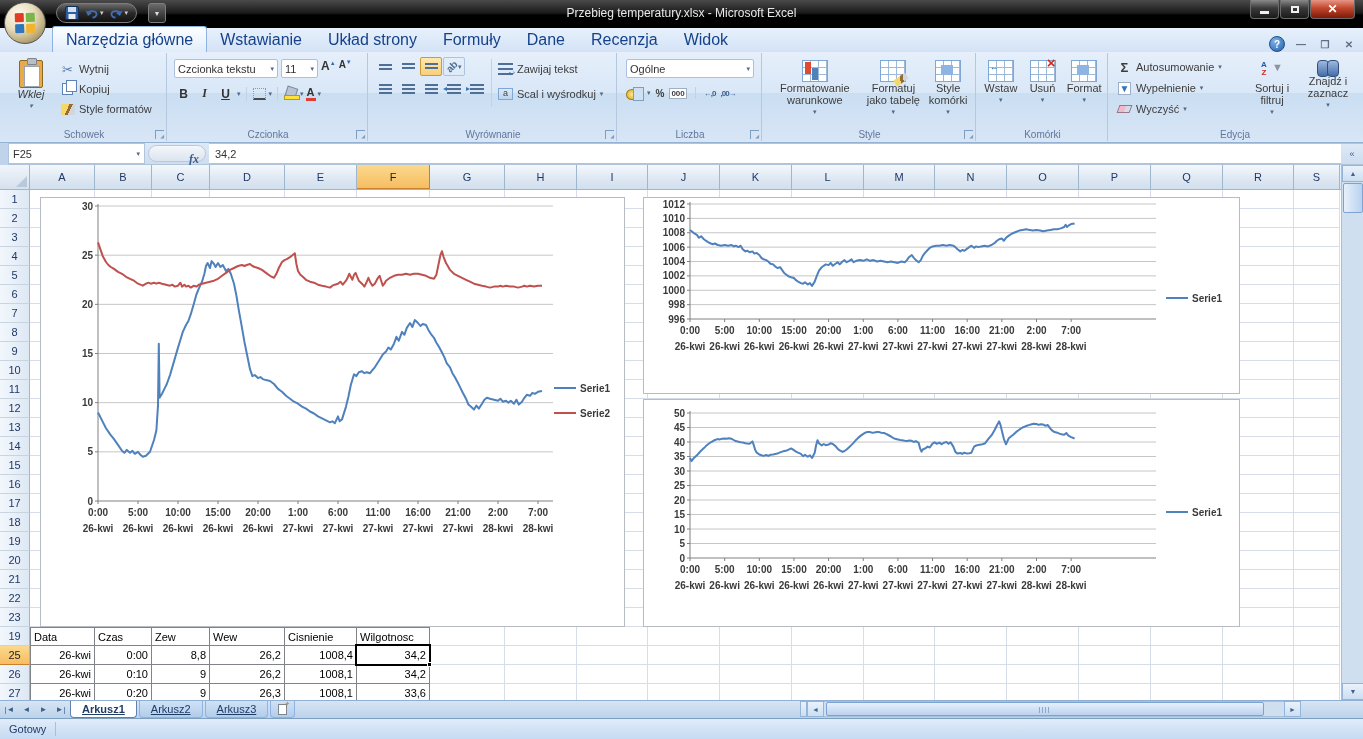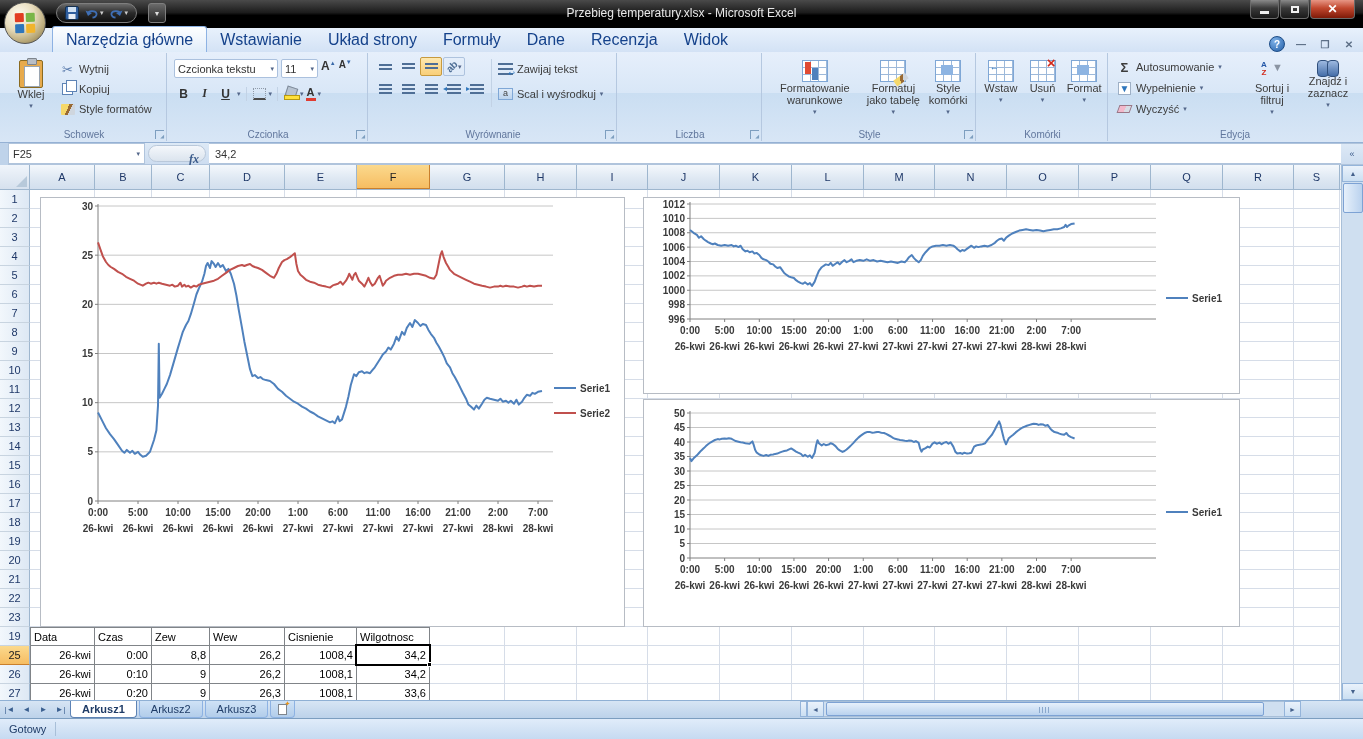--- a/index.html
+++ b/index.html
@@ -181,21 +181,21 @@
   .vscroll .down { position:absolute; bottom:0; }
   .ribbon-chevron { position:absolute; left:1341px; top:144px; width:22px; height:20px; display:flex; align-items:center; justify-content:center;
     color:#3c5c8c; font-size:9px; background:linear-gradient(#dde9f6,#cdddf0); }
 
   
   .tabbar { position:absolute; left:0; top:700px; width:1363px; height:18px;
     background:linear-gradient(#d7e5f4,#bcd2ea); border-top:1px solid #8fb0d4; display:flex; align-items:stretch; }
   .tnav { display:flex; align-items:center; padding:0 3px; gap:4px; color:#3a5f8f; font-size:8px; }
   .tnav span { width:13px; text-align:center; }
   .sheet-tab { display:flex; align-items:center; padding:0 11px; font-size:11px; color:#1f3c67;
-    background:linear-gradient(#cfe2f6,#b2cdea); border:1px solid #8db2e3; border-top:none; border-radius:0 0 4px 4px; margin-right:2px; }
+    background:linear-gradient(#cfe2f6,#b2cdea); border:1px solid #8db2e3; border-top:none; border-radius:0 0 4px 4px; margin-right:2px;text-decoration:underline; }
   .sheet-tab.active { background:#fff; font-weight:bold; border-color:#5d83b5; }
   .ins-tab { display:flex; align-items:center; padding:0 7px; background:linear-gradient(#cfe2f6,#b2cdea);
     border:1px solid #8db2e3; border-top:none; border-radius:0 0 4px 4px; }
   .icon-newsheet { width:9px; height:11px; background:#fff; border:1px solid #7e858d; position:relative; }
   .icon-newsheet::after { content:"✦"; position:absolute; right:-4px; top:-5px; color:#e8941a; font-size:7px; }
   .hscroll { position:absolute; left:800px; top:701px; height:16px; width:545px; display:flex; align-items:stretch; }
   .hsplit { width:7px; background:linear-gradient(#eaf2fb,#cbdff2); border:1px solid #94b4da; }
   .h-btn { width:17px; background:linear-gradient(#eaf2fb,#cbdff2); border:1px solid #94b4da; color:#44618c; font-size:7px;
     display:flex; align-items:center; justify-content:center; }
   .htrack { width:460px; background:#cfdff0; position:relative; border-top:1px solid #a8bfd8; border-bottom:1px solid #a8bfd8; }
@@ -295,21 +295,21 @@
       <span class="docbtn">—</span>
       <span class="docbtn">❒</span>
       <span class="docbtn">✕</span>
     </div>
   </div>
 
   <div class="ribbon">
 
     <div class="group" style="left:2px;width:165px;">
       <div style="display:flex;padding:4px 3px 0;">
-        <div class="bigbtn" style="width:52px;">
+        <div class="bigbtn" style="width:52px;font-style:italic;">
           <span class="icon-clipboard"></span>
           <span>Wklej</span>
           <span class="dd">▾</span>
         </div>
         <div style="display:flex;flex-direction:column;padding-top:2px;">
           <div class="sbtn">
               <span class="ic scissors">✂</span>
               <span>Wytnij</span>
             </div>
           <div class="sbtn">
@@ -422,20 +422,35 @@
               <span>Scal i wyśrodkuj</span>
               <span class="dd">▾</span>
             </div>
         </div>
       </div>
       <div class="glabel">Wyrównanie</div>
       <div class="launcher"></div>
     </div>
 
     <div class="group" style="left:619px;width:143px;">
+      <div style="padding:6px 7px 0;">
+        <div class="combo">
+            <span>Ogólne</span>
+            <span class="dd">▾</span>
+          </div>
+        <div style="display:flex;align-items:center;gap:5px;margin-top:7px;">
+          <span class="icon-money"></span>
+          <span class="dd">▾</span>
+          <span class="icon-txt"><span>%</span></span>
+          <span class="icon-000"><span>000</span></span>
+          <span class="vdiv" style="height:12px;"></span>
+          <span class="icon-dec"><span>←,0</span></span>
+          <span class="icon-dec"><span>,00→</span></span>
+        </div>
+      </div>
       <div class="glabel">Liczba</div>
       <div class="launcher"></div>
     </div>
 
     <div class="group" style="left:764px;width:212px;">
       <div style="display:flex;justify-content:space-around;padding:4px 2px 0;">
         <div class="bigbtn" style="width:98px;">
           <span class="gridicon cond"></span>
           <span>Formatowanie warunkowe</span>
           <span class="dd">▾</span>

